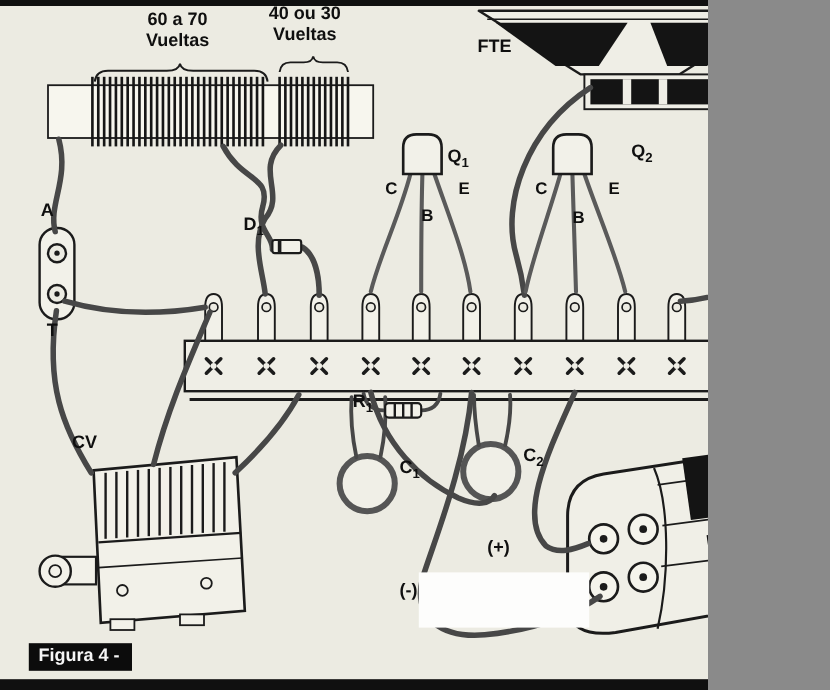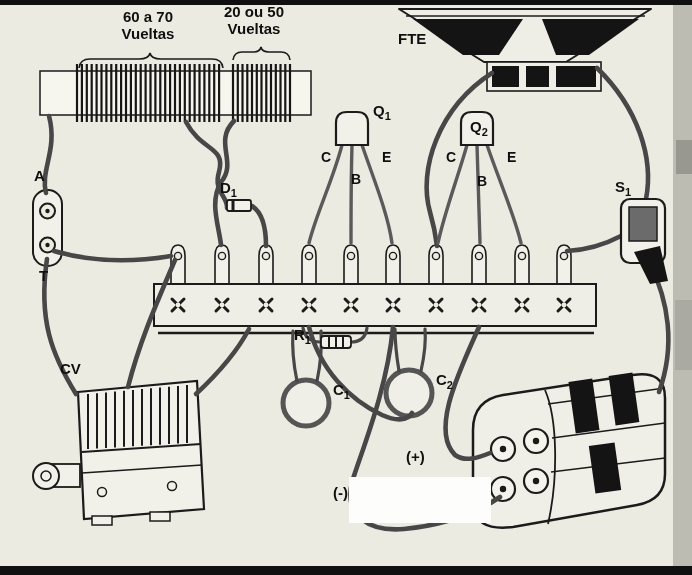--- a/index.html
+++ b/index.html
@@ -1,17 +1,17 @@
 <!DOCTYPE html>
 <html><head>
 <meta charset="utf-8">
 <style>
   html,body{margin:0;padding:0;background:#8a8a8a;}
   #screen{
-    position:relative;width:692px;height:575px;overflow:hidden;
+    position:relative;width:590px;height:575px;overflow:hidden;
     background:#f0abfc;font-family:"Liberation Sans",sans-serif;
   }
   #screen svg{position:absolute;left:0;top:0;width:692px;height:575px;}
   .lbl{
     position:absolute;color:#0F0F0F;font-weight:bold;font-size:15px;
     line-height:17px;white-space:nowrap;z-index:5;text-align:right;
   }
   .lbl sub{font-size:11px;line-height:0;}
   .lbl.two{text-align:center;}
   .lbl.pin{font-size:14px;}
@@ -265,41 +265,42 @@
   </g>
 
   <rect x="349" y="477" width="142" height="46" fill="#FDFDFC"></rect>
 </svg>
 
 <div class="lbl two" style="left:92px;top:8px;width:112px">
   <div>60 a 70</div>
   <div>Vueltas</div>
 </div>
 <div class="lbl two" style="left:206px;top:3px;width:96px">
-  <div>20 ou 50</div>
+  <div>40 ou 30</div>
   <div>Vueltas</div>
 </div>
 <div class="lbl" style="left:398px;top:30px">FTE</div>
 
-<div class="lbl" style="left:373px;top:102px"><span>Q</span><sub>1</sub></div>
-<div class="lbl" style="left:470px;top:118px"><span>Q</span><sub>2</sub></div>
+<div class="lbl" style="left:373px;top:122px"><span>Q</span><sub>1</sub></div>
+<div class="lbl" style="left:526px;top:118px"><span>Q</span><sub>2</sub></div>
 <div class="lbl pin" style="left:321px;top:149px">C</div>
 <div class="lbl pin" style="left:382px;top:149px">E</div>
 <div class="lbl pin" style="left:351px;top:171px">B</div>
 <div class="lbl pin" style="left:446px;top:149px">C</div>
 <div class="lbl pin" style="left:507px;top:149px">E</div>
 <div class="lbl pin" style="left:477px;top:173px">B</div>
 
 <div class="lbl" style="left:34px;top:167px">A</div>
 <div class="lbl" style="left:39px;top:267px">T</div>
 
-<div class="lbl" style="left:220px;top:179px"><span>D</span><sub>1</sub></div>
+<div class="lbl" style="left:203px;top:179px"><span>D</span><sub>1</sub></div>
 <div class="lbl" style="left:615px;top:178px"><span>S</span><sub>1</sub></div>
 <div class="lbl" style="left:294px;top:326px"><span>R</span><sub>1</sub></div>
 <div class="lbl" style="left:333px;top:381px"><span>C</span><sub>1</sub></div>
 <div class="lbl" style="left:436px;top:371px"><span>C</span><sub>2</sub></div>
 <div class="lbl" style="left:60px;top:360px">CV</div>
 
 <div class="lbl" style="left:406px;top:448px">(+)</div>
 <div class="lbl" style="left:333px;top:484px">(-)</div>
 
+<div class="caption" style="left:24px;top:536px">Figura 4 -</div>
 
 </div>
 
 </body></html>

